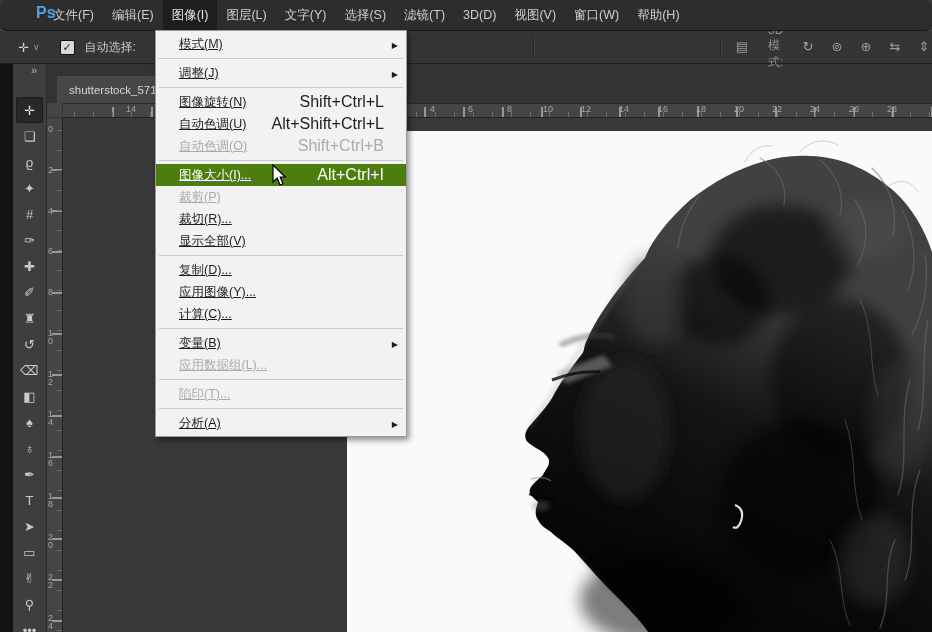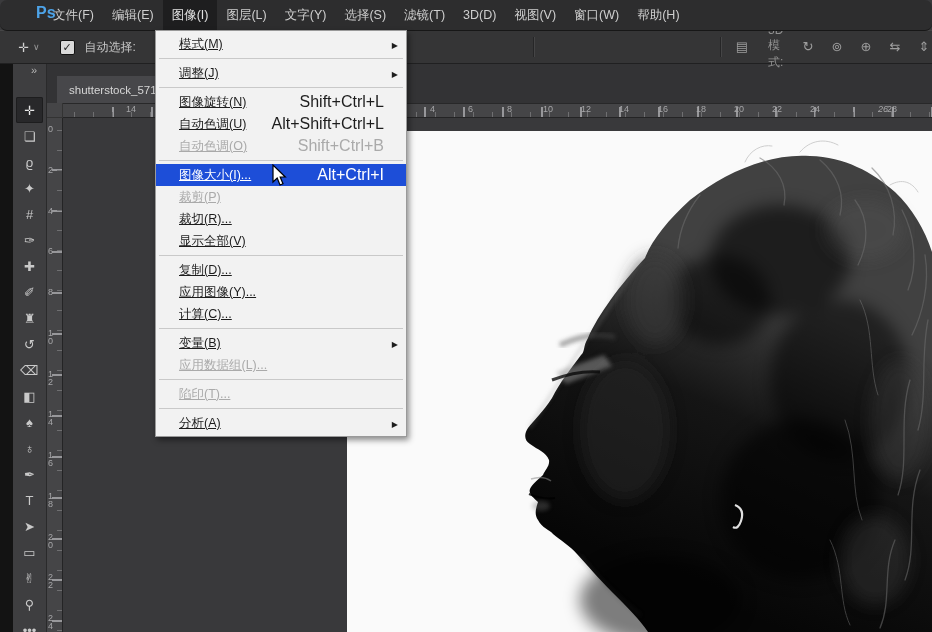--- a/index.html
+++ b/index.html
@@ -68,21 +68,21 @@
   .canvas svg{display:block;}
   
   .menu{position:absolute;left:155px;top:30px;width:250px;background:#f2f2f2;z-index:50;
         border:1px solid #9a9a9a;box-shadow:2px 3px 6px rgba(0,0,0,.45);padding:2px 0;}
   .mi{display:flex;align-items:center;height:22px;padding:0 8px 0 23px;font-size:12.5px;color:#1d1d1d;}
   .mi .mi-label{white-space:nowrap;text-decoration:underline;}
   .mi .mi-short{margin-left:auto;color:#1d1d1d;font-size:16px;padding-right:4px;}
   .mi .mi-arrow{width:10px;text-align:right;}
   .mi.submenu .mi-arrow::before{content:"▶";font-size:8px;color:#1d1d1d;}
   .mi.disabled,.mi.disabled .mi-short{color:#aaaaaa;}
-  .mi.highlighted{background:#1d4ed8;justify-content:space-between;}
+  .mi.highlighted{background:#4d7c0f;justify-content:space-between;}
   .mi.highlighted,.mi.highlighted .mi-short{color:#ffffff;}
   .mi.sep{height:1px;background:#c9c9c9;margin:3px 3px;padding:0;}
   
   .cursor{position:absolute;left:272px;top:164px;z-index:60;}
 </style>
 </head>
 <body>
 
 <div class="stage">
 
@@ -183,21 +183,21 @@
       <span class="rlabel" style="left: 422px;">6</span>
       <span class="rlabel" style="left: 461px;">8</span>
       <span class="rlabel" style="left: 497px;">10</span>
       <span class="rlabel" style="left: 535px;">12</span>
       <span class="rlabel" style="left: 573px;">14</span>
       <span class="rlabel" style="left: 612px;">16</span>
       <span class="rlabel" style="left: 650px;">18</span>
       <span class="rlabel" style="left: 688px;">20</span>
       <span class="rlabel" style="left: 726px;">22</span>
       <span class="rlabel" style="left: 764px;">24</span>
-      <span class="rlabel" style="left: 832px; font-style: italic;">26</span>
+      <span class="rlabel" style="left: 803px; font-style: italic;">26</span>
       <span class="rlabel" style="left: 841px;">28</span>
     </div>
   <div class="vruler">
 
   <span class="vlabel" style="top: 22px;">0</span>
       <span class="vlabel" style="top: 63px;">2</span>
       <span class="vlabel" style="top: 104px;">4</span>
       <span class="vlabel" style="top: 144px;">6</span>
       <span class="vlabel" style="top: 185px;">8</span>
       <span class="vlabel" style="top: 226px;">10</span>

